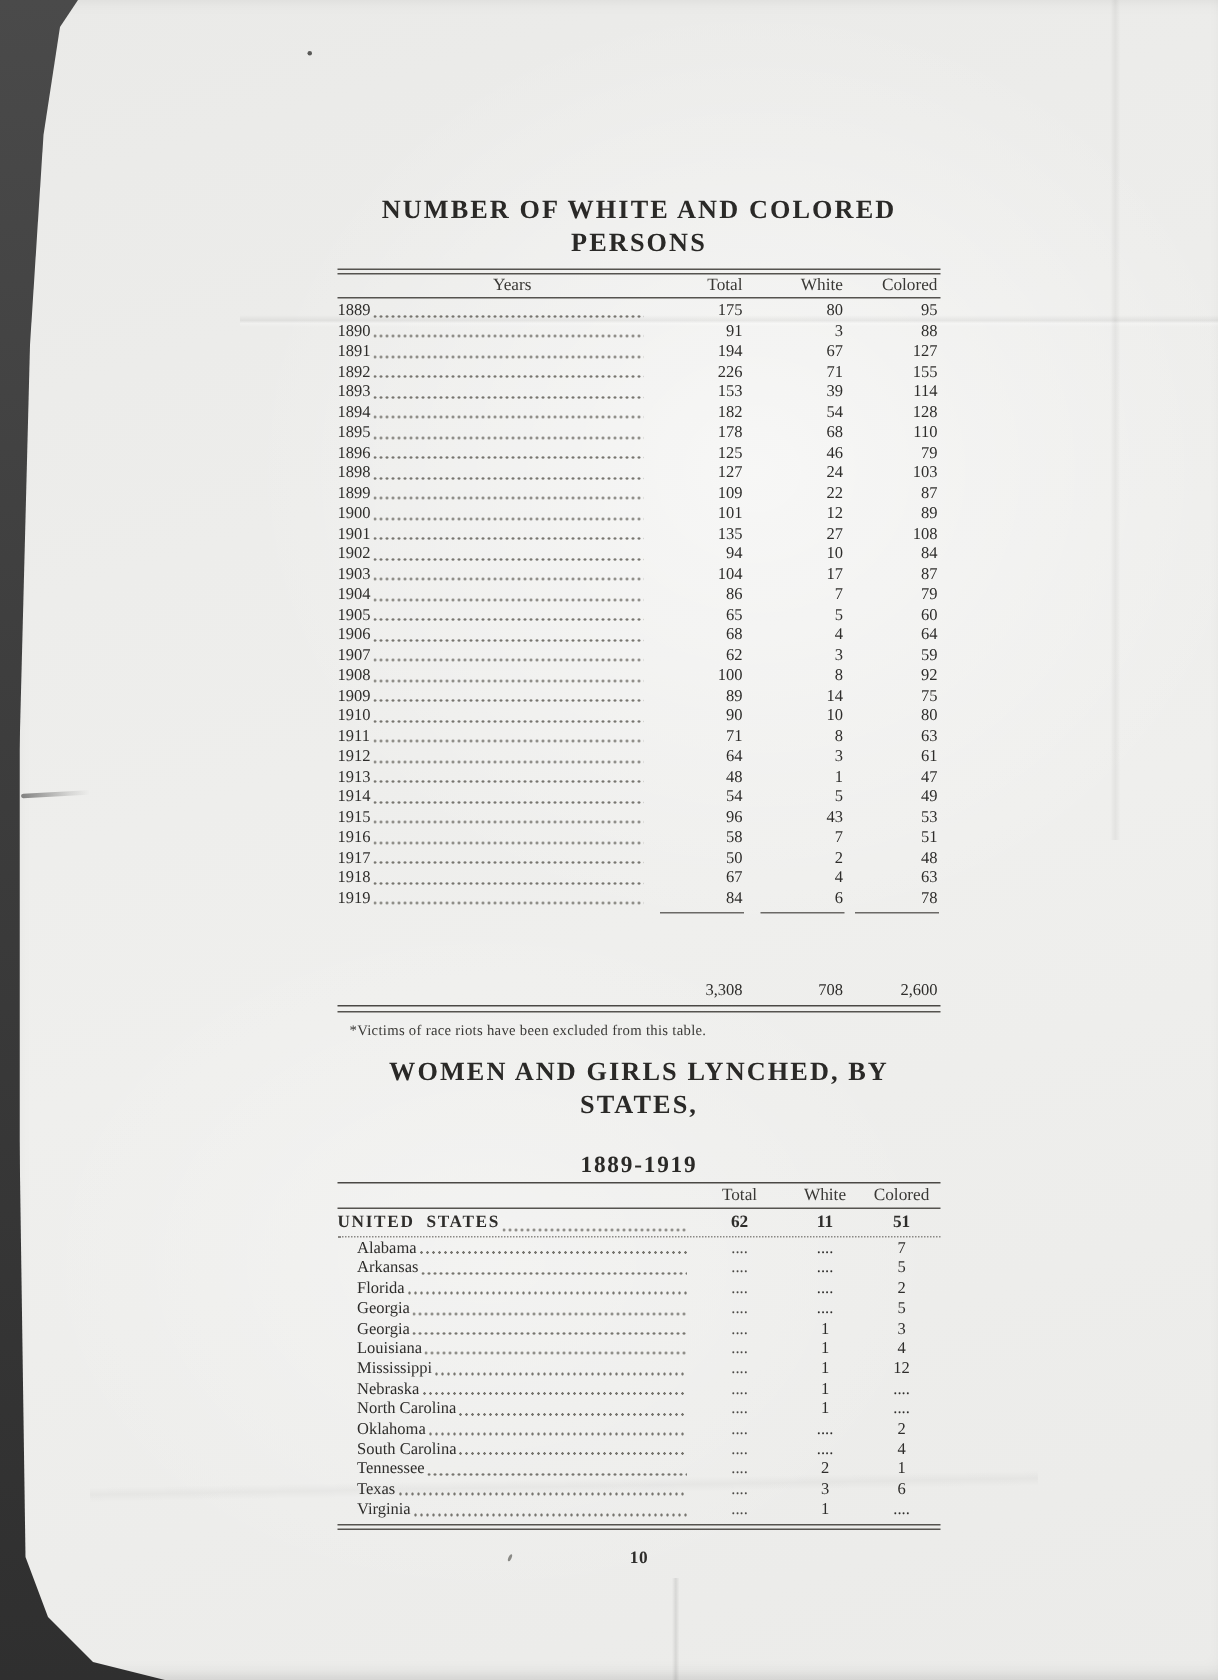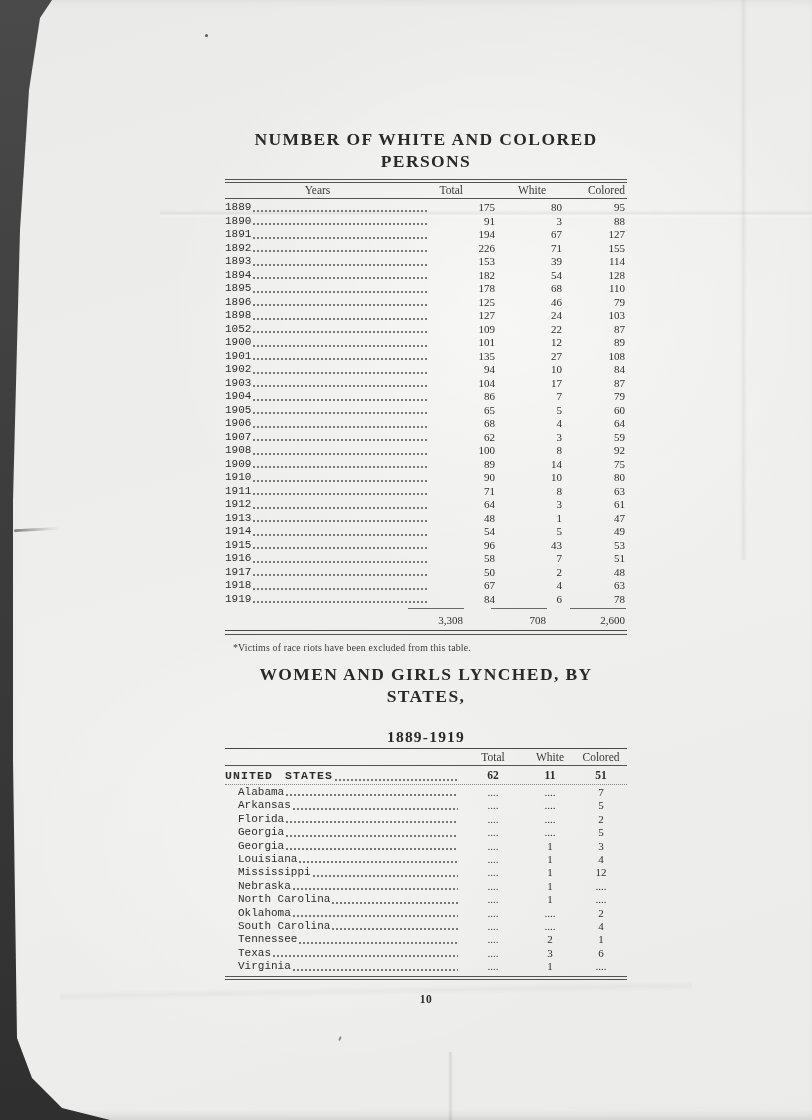--- a/index.html
+++ b/index.html
@@ -43,37 +43,37 @@
 
   .doc-title{margin:128px 16px 0;text-align:center;font-weight:700;
     font-size:17.5px;line-height:22px;letter-spacing:1.4px;color:#2a2927;}
   .doc-title .tline{display:block;}
 
   .rule-double{margin-top:7px;height:2px;border-top:1px solid #55534f;border-bottom:1px solid #55534f;}
   .rule-single{border-bottom:1px solid #55534f;}
   .rule-heavy{height:3px;border-top:1.6px solid #4a4845;border-bottom:1px solid #55534f;margin-top:1px;}
 
   
-  .t1-grid{display:grid;grid-template-columns:1fr 65px 67px 63px;gap:16px;}
+  .t1-grid{display:grid;grid-template-columns:1fr 65px 67px 63px;}
   .t1-header{font-size:11.5px;line-height:15px;color:#3a3936;}
   .t1-header .years-h{text-align:center;padding-left:26px;}
   .hnum{text-align:right;padding-right:2px;}
   .t1-body .trow{display:grid;grid-template-columns:1fr 65px 67px 63px;
     font-size:11px;line-height:13.5px;}
   .lbl-cell{display:flex;align-items:flex-end;min-width:0;}
-  .lbl{white-space:nowrap;font-family:Liberation Mono, monospace;}
+  .lbl{white-space:nowrap;}
   .leader{flex:1;margin:0 3px 3px 2px;height:2px;
     background-image:radial-gradient(circle at 1px 1px,#77756f 0.7px,rgba(0,0,0,0) 1px);
     background-size:4px 2px;background-repeat:repeat-x;background-position:0 bottom;}
   .num{text-align:right;padding-right:2px;font-size:11px;}
   .t1-body{padding-top:2px;}
 
   .subrules{margin-top:2px;}
   .subrules .srule{border-top:1px solid #6b6966;width:56px;justify-self:end;height:1px;margin-right:1px;}
-  .totals-row{padding:4px 0 3px;font-size:11.5px;}
+  .totals-row{padding:4px 0 3px;font-size:11.5px;margin-top:40px;}
   .footnote{margin:7px 0 0 8px;font-size:9.8px;color:#3a3936;letter-spacing:0.2px;}
 
   
   .doc-title2{margin:10px 0 0;}
   .doc-title2 .tline2{display:block;font-size:15.5px;line-height:17px;letter-spacing:1.2px;margin-top:21px;}
 
   
   .t2-grid{display:grid;grid-template-columns:1fr 64px 50px 52px;}
   .t2-rule-top{margin-top:3px;border-top:1.4px solid #4a4845;}
   .t2-header{font-size:11.5px;line-height:15px;color:#3a3936;border-bottom:1px solid #55534f;padding-top:1px;}
@@ -206,21 +206,21 @@
               <span class="lbl">1898</span>
               <span class="leader"></span>
             </div>
             <div class="num">127</div>
             <div class="num">24</div>
             <div class="num">103</div>
           </div>
 
           <div class="trow">
             <div class="lbl-cell">
-              <span class="lbl">1052</span>
+              <span class="lbl">1899</span>
               <span class="leader"></span>
             </div>
             <div class="num">109</div>
             <div class="num">22</div>
             <div class="num">87</div>
           </div>
 
           <div class="trow">
             <div class="lbl-cell">
               <span class="lbl">1900</span>

